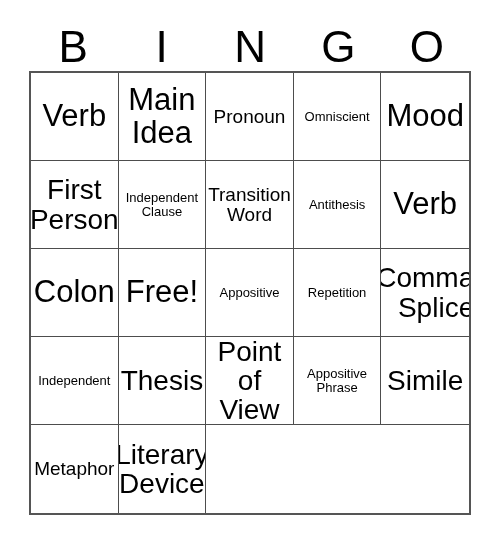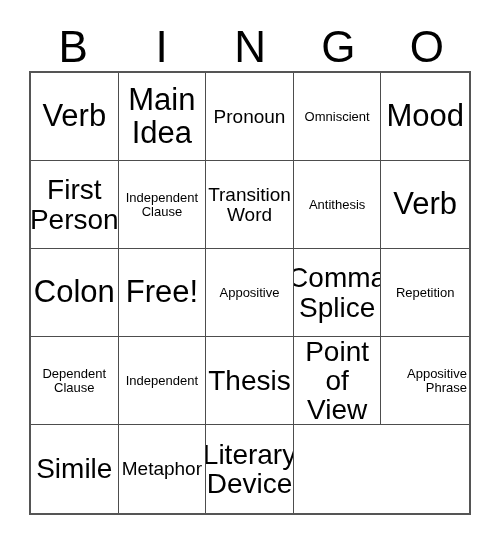--- a/index.html
+++ b/index.html
@@ -150,28 +150,25 @@
       </div>
       <div class="cell fs-xxl">
         <span class="cell-text">Colon</span>
       </div>
       <div class="cell fs-xxl">
         <span class="cell-text">Free!</span>
       </div>
       <div class="cell fs-sm">
         <span class="cell-text">Appositive</span>
       </div>
-      <div class="cell fs-xl">
-        <span class="cell-text">Comma Splice</span>
-      </div>
       <div class="cell fs-sm">
         <span class="cell-text">Repetition</span>
       </div>
-      <div class="cell fs-sm">
-        <span class="cell-text">Dependent Clause</span>
+      <div class="cell fs-xl">
+        <span class="cell-text">Comma Splice</span>
       </div>
       <div class="cell fs-sm">
         <span class="cell-text">Independent</span>
       </div>
       <div class="cell fs-xl">
         <span class="cell-text">Thesis</span>
       </div>
       <div class="cell fs-xl">
         <span class="cell-text">Point of View</span>
       </div>

